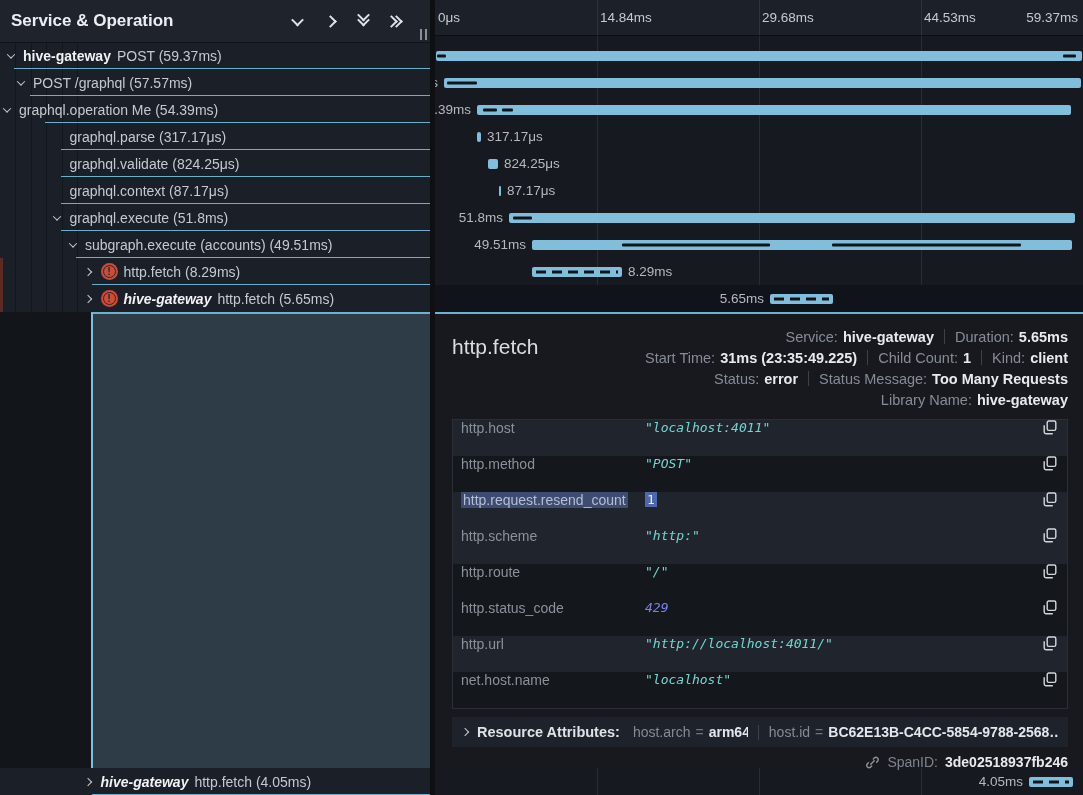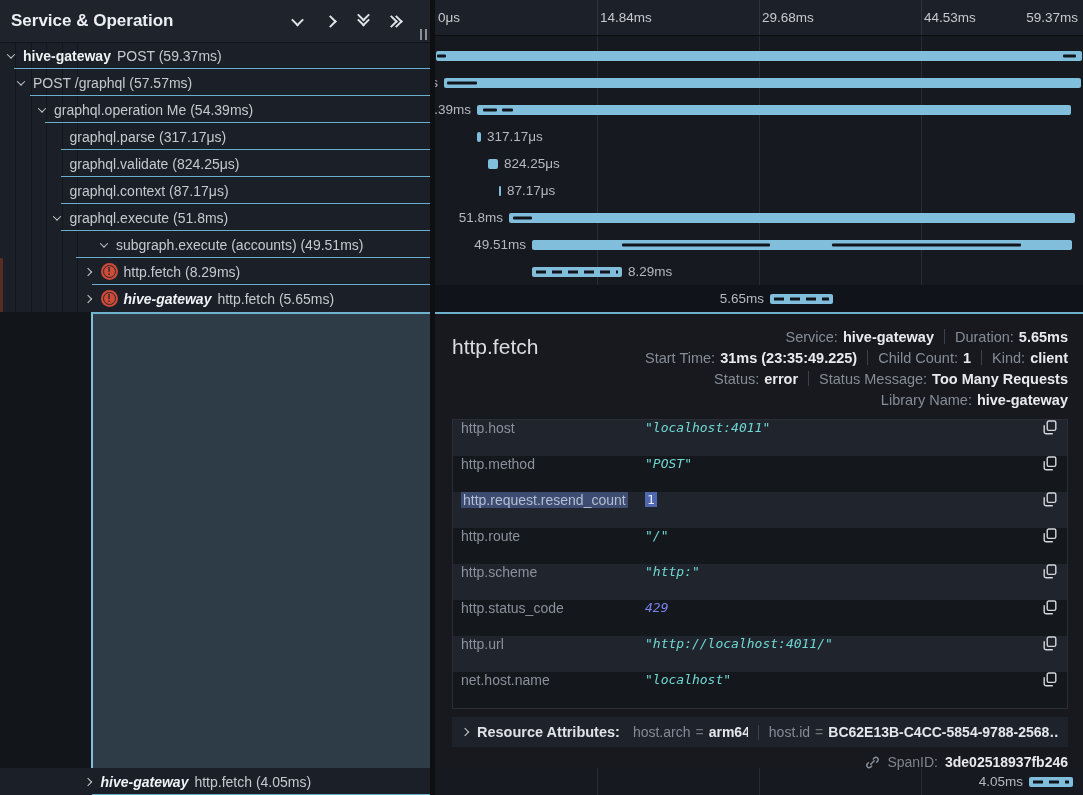--- a/index.html
+++ b/index.html
@@ -140,21 +140,21 @@
         <span class="op">POST (59.37ms)</span>
         <i class="uline" style="left: 14px;"></i>
       </div>
       <div class="trow" style="padding-left: 14px;">
         <span class="toggle">
           <i class="chev down"></i>
         </span>
         <span class="op">POST /graphql (57.57ms)</span>
         <i class="uline" style="left: 29.5px;"></i>
       </div>
-      <div class="trow" style="padding-left: 35px;">
+      <div class="trow" style="">
         <span class="toggle">
           <i class="chev down"></i>
         </span>
         <span class="op">graphql.operation Me (54.39ms)</span>
         <i class="uline" style="left: 45px;"></i>
       </div>
       <div class="trow" style="padding-left: 50.5px; align-items: center;">
         <span class="toggle"></span>
         <span class="op">graphql.parse (317.17μs)</span>
         <i class="uline" style="left: 60.5px;"></i>
@@ -169,21 +169,21 @@
         <span class="op">graphql.context (87.17μs)</span>
         <i class="uline" style="left: 60.5px;"></i>
       </div>
       <div class="trow" style="padding-left: 50.5px;">
         <span class="toggle">
           <i class="chev down"></i>
         </span>
         <span class="op">graphql.execute (51.8ms)</span>
         <i class="uline" style="left: 60.5px;"></i>
       </div>
-      <div class="trow" style="padding-left: 97px;">
+      <div class="trow" style="padding-left: 66px;">
         <span class="toggle">
           <i class="chev down"></i>
         </span>
         <span class="op">subgraph.execute (accounts) (49.51ms)</span>
         <i class="uline" style="left: 76px;"></i>
       </div>
       <div class="trow" style="padding-left: 81.5px;">
         <span class="toggle">
           <i class="chev right"></i>
         </span>
@@ -356,33 +356,33 @@
         <div class="arow alt0 hl">
           <div class="key"><em>http.request.resend_count</em></div>
           <div class="val number"><em>1</em></div>
           <div class="copy-btn">
             <svg width="14" height="15" viewBox="0 0 14 15" fill="none" stroke="currentColor" stroke-width="1.4" stroke-linejoin="round">
               <rect x="4.2" y="1" width="8.6" height="9.4" rx="1.6"></rect>
               <path d="M9.8 13.8 H3.2 a2 2 0 0 1 -2 -2 V5.2"></path>
             </svg>
           </div>
         </div>
+        <div class="arow alt0">
+          <div class="key"><em>http.scheme</em></div>
+          <div class="val string"><em>"http:"</em></div>
+          <div class="copy-btn">
+            <svg width="14" height="15" viewBox="0 0 14 15" fill="none" stroke="currentColor" stroke-width="1.4" stroke-linejoin="round">
+              <rect x="4.2" y="1" width="8.6" height="9.4" rx="1.6"></rect>
+              <path d="M9.8 13.8 H3.2 a2 2 0 0 1 -2 -2 V5.2"></path>
+            </svg>
+          </div>
+        </div>
         <div class="arow alt1">
           <div class="key"><em>http.route</em></div>
           <div class="val string"><em>"/"</em></div>
-          <div class="copy-btn">
-            <svg width="14" height="15" viewBox="0 0 14 15" fill="none" stroke="currentColor" stroke-width="1.4" stroke-linejoin="round">
-              <rect x="4.2" y="1" width="8.6" height="9.4" rx="1.6"></rect>
-              <path d="M9.8 13.8 H3.2 a2 2 0 0 1 -2 -2 V5.2"></path>
-            </svg>
-          </div>
-        </div>
-        <div class="arow alt0">
-          <div class="key"><em>http.scheme</em></div>
-          <div class="val string"><em>"http:"</em></div>
           <div class="copy-btn">
             <svg width="14" height="15" viewBox="0 0 14 15" fill="none" stroke="currentColor" stroke-width="1.4" stroke-linejoin="round">
               <rect x="4.2" y="1" width="8.6" height="9.4" rx="1.6"></rect>
               <path d="M9.8 13.8 H3.2 a2 2 0 0 1 -2 -2 V5.2"></path>
             </svg>
           </div>
         </div>
         <div class="arow alt1">
           <div class="key"><em>http.status_code</em></div>
           <div class="val number"><em>429</em></div>

